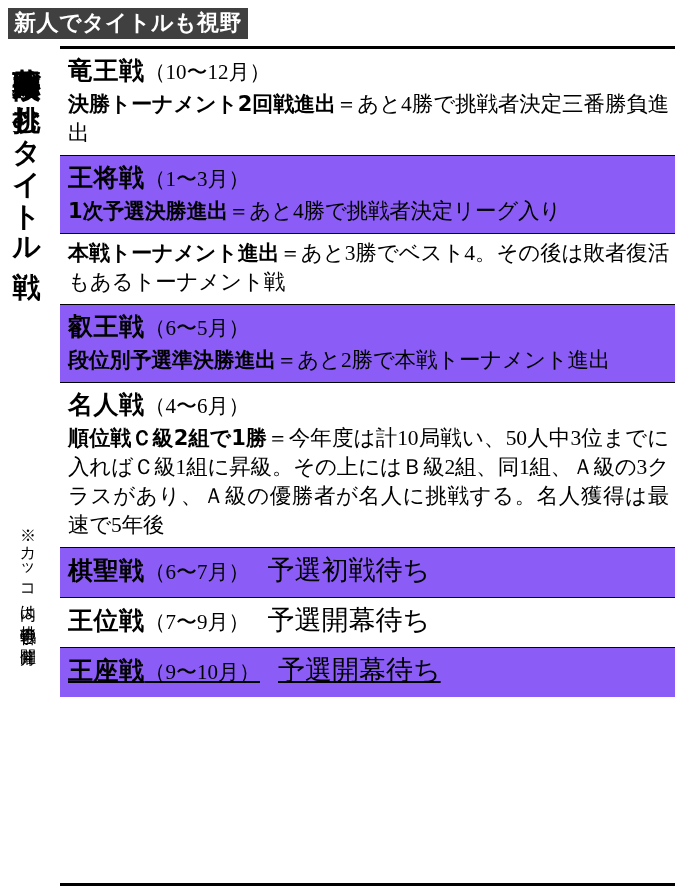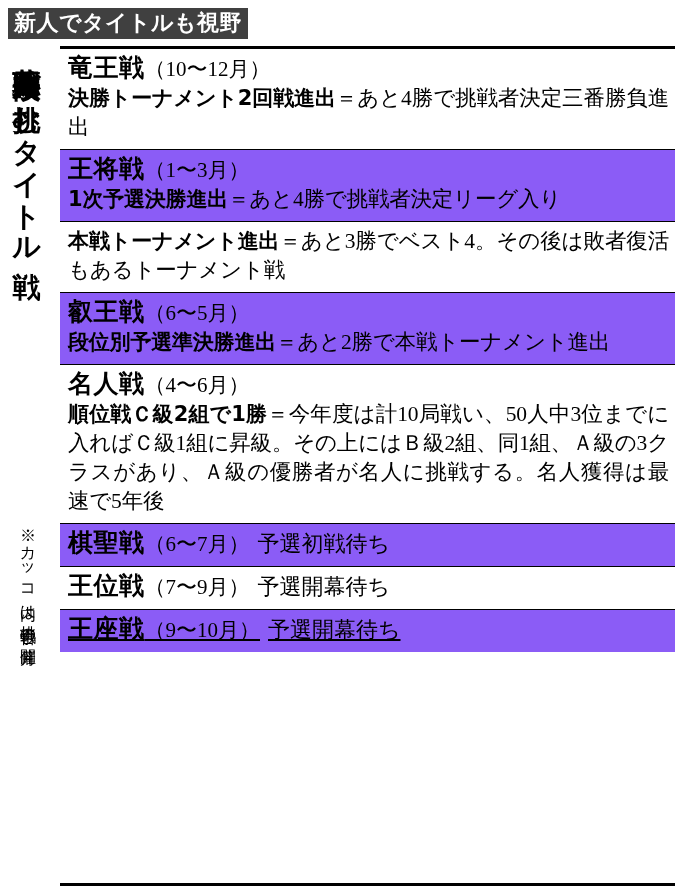--- a/index.html
+++ b/index.html
@@ -100,40 +100,40 @@
     border-bottom: none;
     text-decoration: underline;
   }
   .row.shade {
     background: #8b5cf6;
   }
 
   .title-line {
     display: block;
     font-size: 24px;
-    line-height: 28px;
+    line-height: 34px;
     margin-bottom: 1px;
     white-space: nowrap;
   }
   .t-name {
     font-family: "DejaVu Sans", "Liberation Sans", sans-serif;
     font-weight: bold;
     font-size: 25px;
     letter-spacing: 0.5px;
   }
   .t-period {
     font-family: "Liberation Serif", "DejaVu Serif", serif;
     font-size: 21px;
     font-weight: normal;
   }
   .t-inline {
     font-family: "Liberation Serif", "DejaVu Serif", serif;
-    font-size: 22px;
+    font-size: 27px;
     font-weight: normal;
-    margin-left: 8px;
+    margin-left: 18px;
   }
   .desc {
     display: block;
     font-family: "Liberation Serif", "DejaVu Serif", serif;
     font-size: 21.5px;
     line-height: 29px;
     letter-spacing: -0.2px;
     text-align: justify;
   }
   .desc b {

